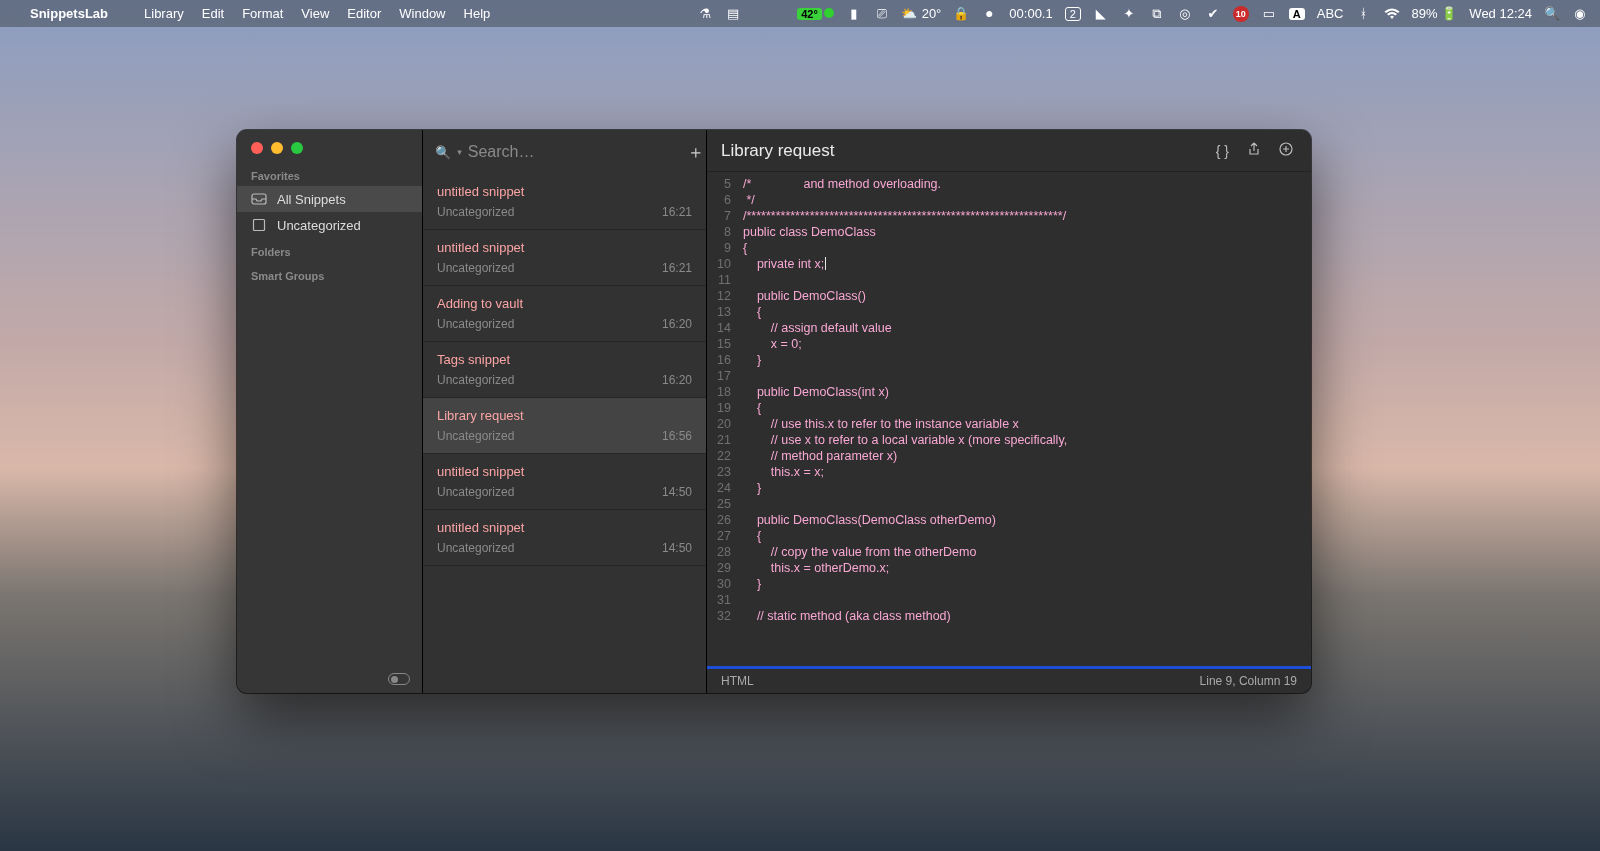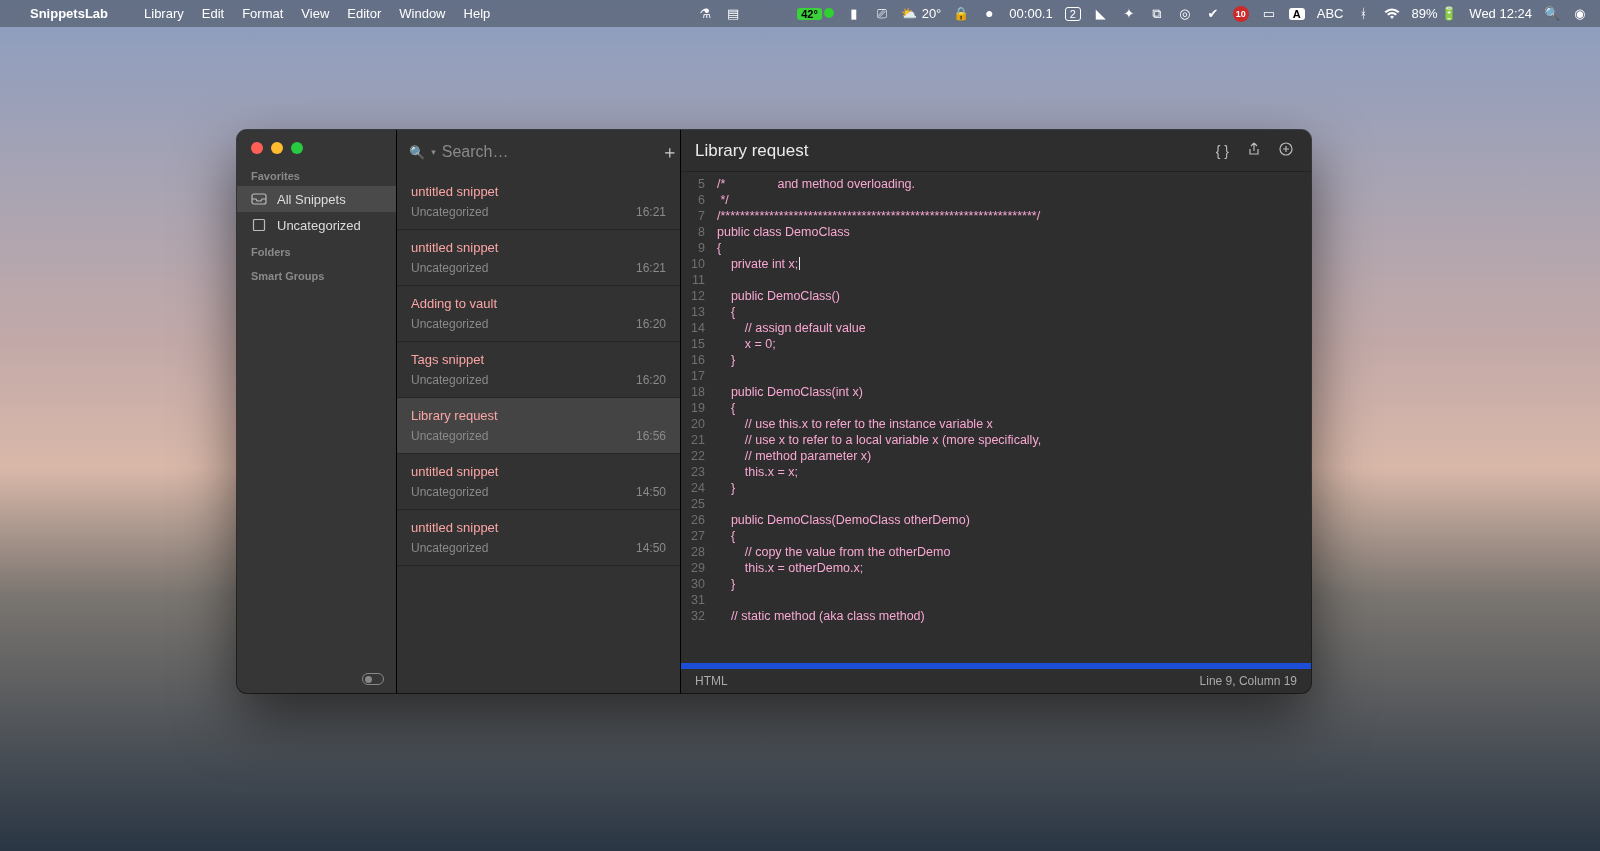--- a/index.html
+++ b/index.html
@@ -15,21 +15,21 @@
 .menubar .right { margin-left:auto; display:flex; align-items:center; gap:12px; font-size:13px; }
 .menubar .ico { display:inline-flex; align-items:center; justify-content:center; width:16px; height:16px; }
 .badge-green { background:#3bd13b; color:#000; border-radius:3px; padding:0 4px; font-size:11px; font-weight:600;margin-left:44px; }
 .badge-circle-green{width:10px;height:10px;border-radius:50%;background:#2fd02f;display:inline-block;margin-left:2px}
 .badge-red { background:#cc2b2b; border-radius:50%; width:16px; height:16px; display:flex; align-items:center; justify-content:center; font-size:9px; font-weight:700; }
 
 
 .window { position:absolute; left:237px; top:130px; width:1074px; height:563px; background:#2f2f2f; border-radius:10px; box-shadow:0 25px 60px rgba(0,0,0,0.55),0 0 0 1px rgba(0,0,0,0.6); display:flex; overflow:hidden; }
 
 
-.sidebar { width:160px; background:#363636; display:flex; flex-direction:column; border-right:1px solid #000; }
+.sidebar { width:186px; background:#363636; display:flex; flex-direction:column; border-right:1px solid #000; }
 .traffic { display:flex; gap:8px; padding:12px 14px 8px; }
 .dot { width:12px; height:12px; border-radius:50%; }
 .dot.r{background:#ff5f57}.dot.y{background:#febc2e}.dot.g{background:#28c840}
 .section-label { color:#8a8a8a; font-size:11px; font-weight:600; padding:8px 14px 4px; }
 .side-item { display:flex; align-items:center; gap:10px; padding:5px 14px; color:#ddd; font-size:13px; cursor:default; }
 .side-item.active { background:#4a4a4a; }
 .side-item .sicon { width:16px; height:16px; display:flex; align-items:center; justify-content:center; color:#bbb; }
 .sidebar-footer { margin-top:auto; padding:8px 12px; display:flex; justify-content:flex-end; }
 .toggle-pill { width:22px; height:12px; border:1px solid #888; border-radius:10px; position:relative; }
 .toggle-pill::after { content:""; width:7px; height:7px; border-radius:50%; background:#888; position:absolute; left:2px; top:1.5px; }
@@ -48,21 +48,21 @@
 .snip-meta { display:flex; justify-content:space-between; color:#8a8a8a; font-size:12px; }
 
 
 .editor { flex:1; background:#2e2e2e; display:flex; flex-direction:column; min-width:0; }
 .ed-header { display:flex; align-items:center; padding:8px 14px; gap:10px; border-bottom:1px solid #222; }
 .ed-title { color:#eaeaea; font-size:17px; font-weight:400; flex:1; }
 .ed-icn { color:#bbb; font-size:14px; cursor:pointer; padding:4px; }
 .code-wrap{flex:1; display:flex; overflow:hidden; font-family:Menlo,Monaco,Consolas,monospace; font-size:12.5px; line-height:16px; }
 .gutter { width:30px; text-align:right; color:#707070; padding:4px 6px 4px 0; user-select:none; white-space:pre; }
 .code { flex:1; color:#f9a8d4; padding:4px 19px 4px 6px; white-space:pre; overflow:hidden; }
-.ed-status { display:flex; justify-content:space-between; align-items:center; padding:5px 14px; color:#aaa; font-size:12px; border-top:6px solid #1d4ed8; }
+.ed-status { display:flex; justify-content:space-between; align-items:center; padding:5px 14px; color:#aaa; font-size:12px; border-top:3px solid #1d4ed8; }
 .cursor-bar{display:inline-block;width:1px;height:13px;background:#e6e6e6;vertical-align:-2px;margin-left:1px}
 </style>
 </head>
 <body>
 
 <div class="menubar">
   <div class="left">
     <span class="apple"></span>
     <span class="app-name">SnippetsLab</span>
     <span id="menu-items"><span class="menu-item" style="margin-left: 18px;">Library</span><span class="menu-item" style="margin-left: 18px;">Edit</span><span class="menu-item" style="margin-left: 18px;">Format</span><span class="menu-item" style="margin-left: 18px;">View</span><span class="menu-item" style="margin-left: 18px;">Editor</span><span class="menu-item" style="margin-left: 18px;">Window</span><span class="menu-item" style="margin-left: 18px;">Help</span></span>

